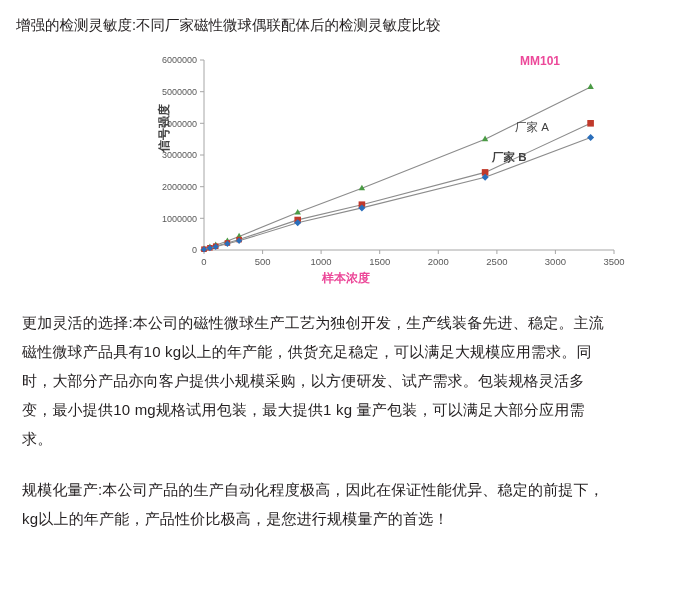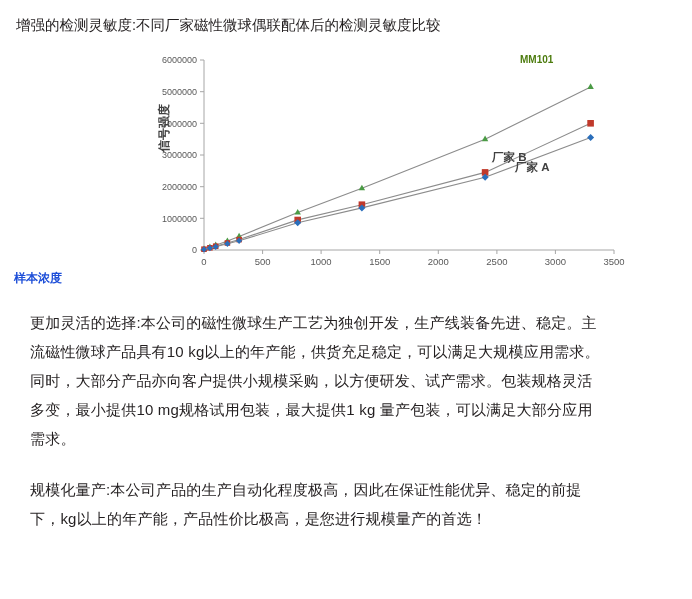--- a/index.html
+++ b/index.html
@@ -48,57 +48,56 @@
     font-size: 12px;
     font-weight: bold;
     color: #404040;
     white-space: nowrap;
   }
   .xlabel {
     position: absolute;
     left: 0;
     right: 0;
     top: 228px;
-    text-align: left;
+    text-align: center;
     font-size: 12px;
     font-weight: bold;
-    color: #1d4ed8;
+    color: #ec4899;
   }
   .series-label {
     position: absolute;
     font-size: 11.5px;
     color: #404040;
     white-space: nowrap;
   }
   .series-label.mm101 {
     left: 506px;
     top: 12px;
-    color: #4d7c0f;
-    font-weight: bold;
-    font-size: 10px;
+    color: #ec4899;
+    font-weight: bold;
+    font-size: 12px;
   }
   .series-label.a {
     left: 501px;
     top: 78px;
-    font-weight: bold;
-    margin-top: 40px;
+    font-weight: normal;
   }
   .series-label.b {
     left: 478px;
     top: 108px;
     font-weight: bold;
   }
 
   
   .para {
     font-size: 15px;
     line-height: 29px;
     letter-spacing: 0.2px;
     color: #231f20;
-    margin: 12px;
+    margin: 4px;
     padding: 0 4px;
   }
   .para.p1 { margin-top: 16px; }
   .para.p2 { margin-top: 22px; }
 </style>
 </head>
 <body>
 
 <div class="page">
 

